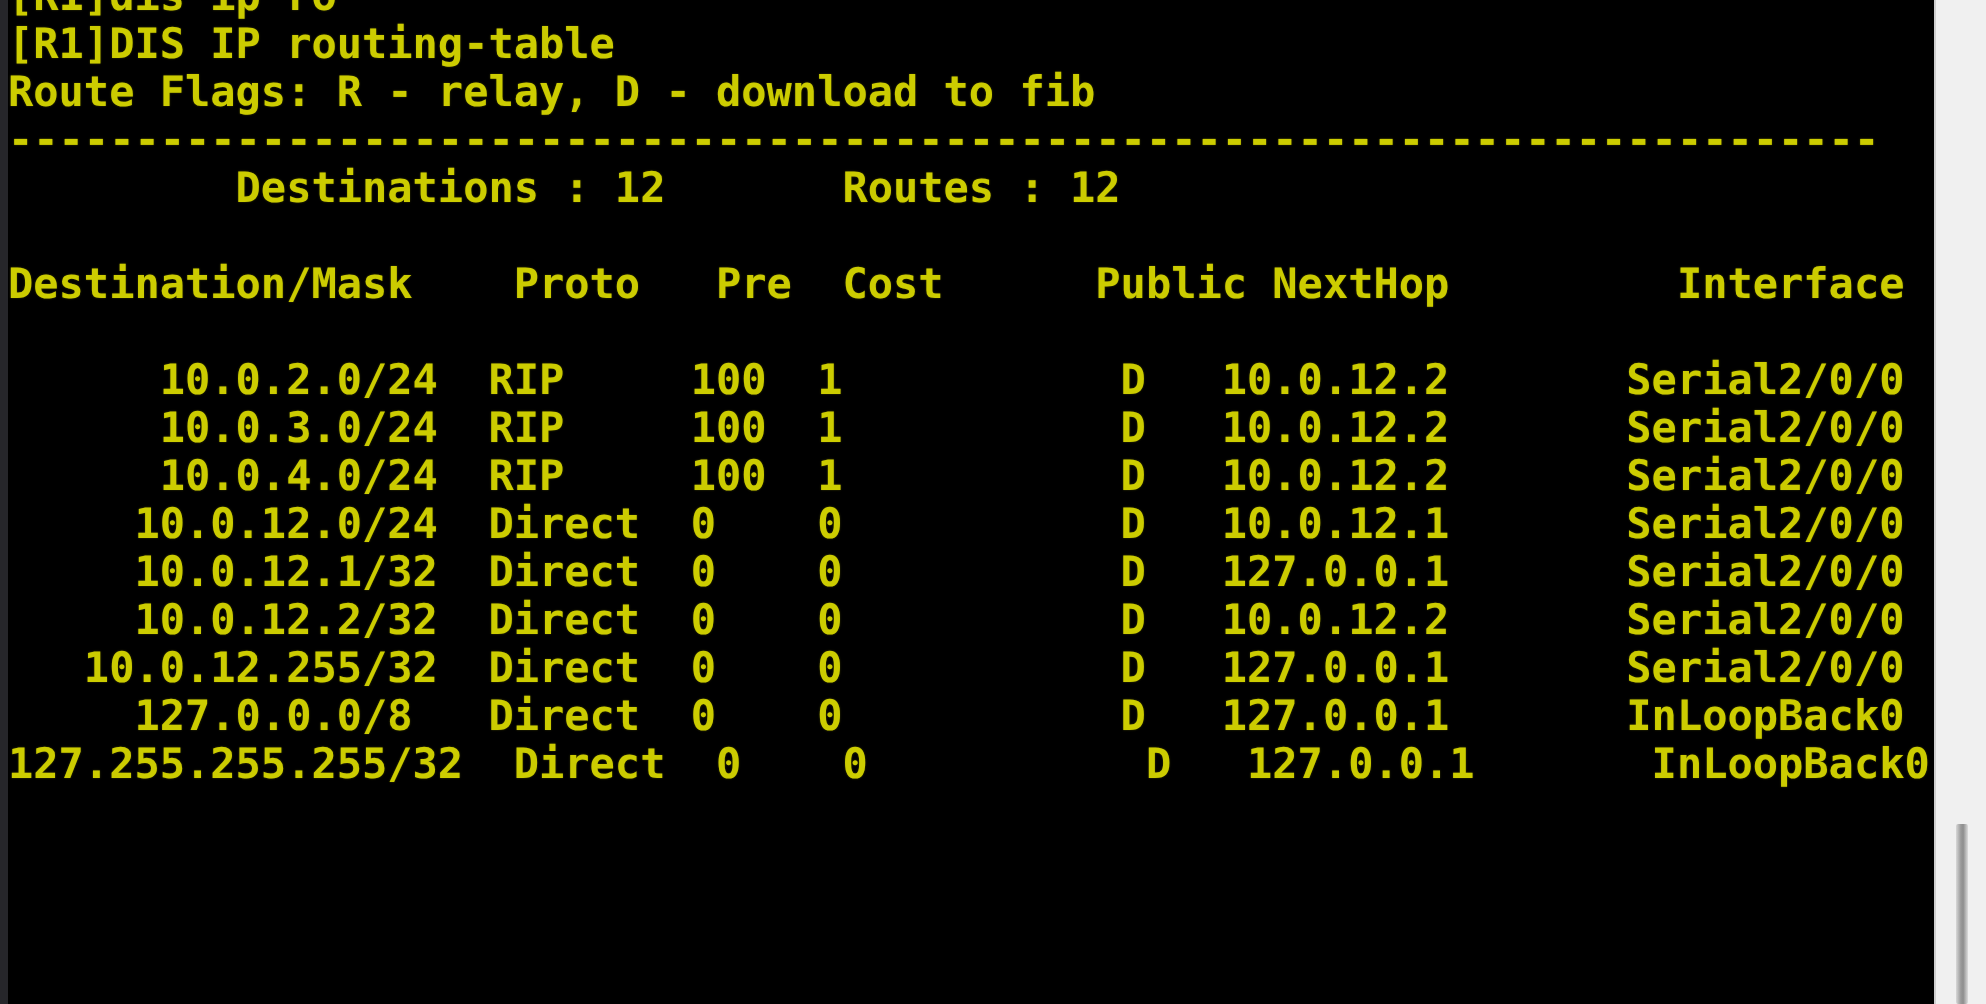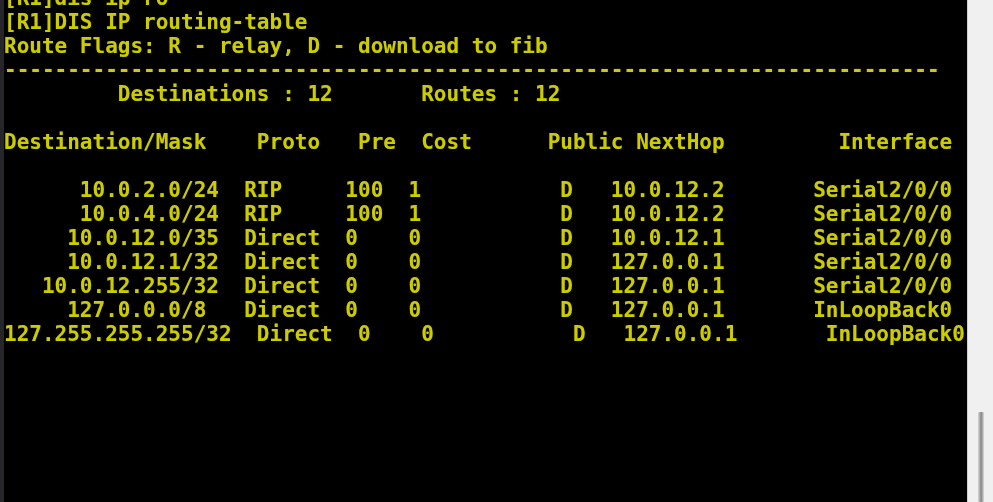--- a/index.html
+++ b/index.html
@@ -110,23 +110,25 @@
     <div class="console-inner" id="console-lines">
         <span class="line">[R1]dis ip ro</span>
         <span class="line">[R1]DIS IP routing-table</span>
         <span class="line">Route Flags: R - relay, D - download to fib</span>
         <span class="line">--------------------------------------------------------------------------</span>
         <span class="line">         Destinations : 12       Routes : 12</span>
         <span class="line blank"></span>
         <span class="line">Destination/Mask    Proto   Pre  Cost      Public NextHop         Interface</span>
         <span class="line blank"></span>
         <span class="line">      10.0.2.0/24  RIP     100  1           D   10.0.12.2       Serial2/0/0</span>
+        <span class="line">      10.0.3.0/24  RIP     100  1           D   10.0.12.2       Serial2/0/0</span>
         <span class="line">      10.0.4.0/24  RIP     100  1           D   10.0.12.2       Serial2/0/0</span>
-        <span class="line">     10.0.12.0/35  Direct  0    0           D   10.0.12.1       Serial2/0/0</span>
+        <span class="line">     10.0.12.0/24  Direct  0    0           D   10.0.12.1       Serial2/0/0</span>
         <span class="line">     10.0.12.1/32  Direct  0    0           D   127.0.0.1       Serial2/0/0</span>
+        <span class="line">     10.0.12.2/32  Direct  0    0           D   10.0.12.2       Serial2/0/0</span>
         <span class="line">   10.0.12.255/32  Direct  0    0           D   127.0.0.1       Serial2/0/0</span>
         <span class="line">     127.0.0.0/8   Direct  0    0           D   127.0.0.1       InLoopBack0</span>
         <span class="line">127.255.255.255/32  Direct  0    0           D   127.0.0.1       InLoopBack0</span>
       </div>
   </div>
 
   <div class="scroll-region">
     <div class="scroll-track"></div>
     <div class="scroll-thumb"></div>
   </div>

